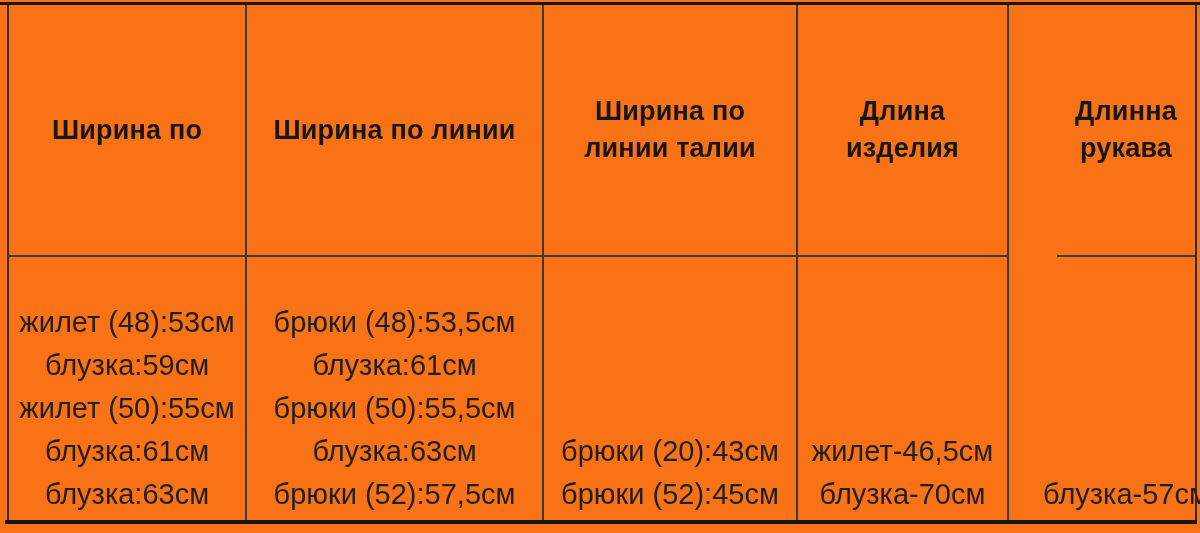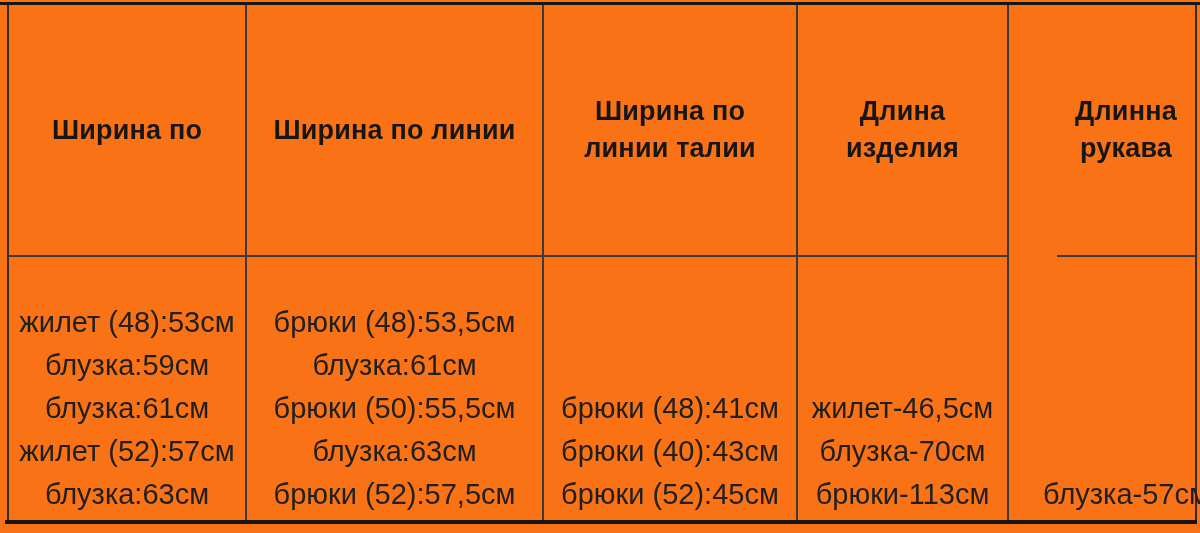--- a/index.html
+++ b/index.html
@@ -89,22 +89,22 @@
 <div class="stage">
   <div class="rule-top"></div>
   <div class="size-table">
       <div class="col" style="flex: 0 0 238px;">
         <div class="cell-header">
           <div>Ширина по</div>
         </div>
         <div class="cell-body">
           <div class="body-line">жилет (48):53см</div>
           <div class="body-line">блузка:59см</div>
+          <div class="body-line">жилет (50):55см</div>
           <div class="body-line">блузка:61см</div>
-          <div class="body-line">жилет (52):57см</div>
           <div class="body-line">блузка:63см</div>
         </div>
       </div>
       <div class="col" style="flex: 0 0 297px;">
         <div class="cell-header">
           <div>Ширина по линии</div>
         </div>
         <div class="cell-body">
           <div class="body-line">брюки (48):53,5см</div>
           <div class="body-line">блузка:61см</div>
@@ -112,34 +112,32 @@
           <div class="body-line">блузка:63см</div>
           <div class="body-line">брюки (52):57,5см</div>
         </div>
       </div>
       <div class="col" style="flex: 0 0 254px;">
         <div class="cell-header">
           <div>Ширина по</div>
           <div>линии талии</div>
         </div>
         <div class="cell-body">
-          <div class="body-line">брюки (48):41см</div>
-          <div class="body-line">брюки (40):43см</div>
+          <div class="body-line">брюки (20):43см</div>
           <div class="body-line">брюки (52):45см</div>
         </div>
       </div>
       <div class="col" style="flex: 0 0 211px;">
         <div class="cell-header">
           <div>Длина</div>
           <div>изделия</div>
         </div>
         <div class="cell-body">
           <div class="body-line">жилет-46,5см</div>
           <div class="body-line">блузка-70см</div>
-          <div class="body-line">брюки-113см</div>
         </div>
       </div>
       <div class="col" style="flex: 1 1 auto;">
         <div class="cell-header">
           <div>Длинна</div>
           <div>рукава</div>
         </div>
         <div class="cell-body">
           <div class="body-line">блузка-57см</div>
         </div>

